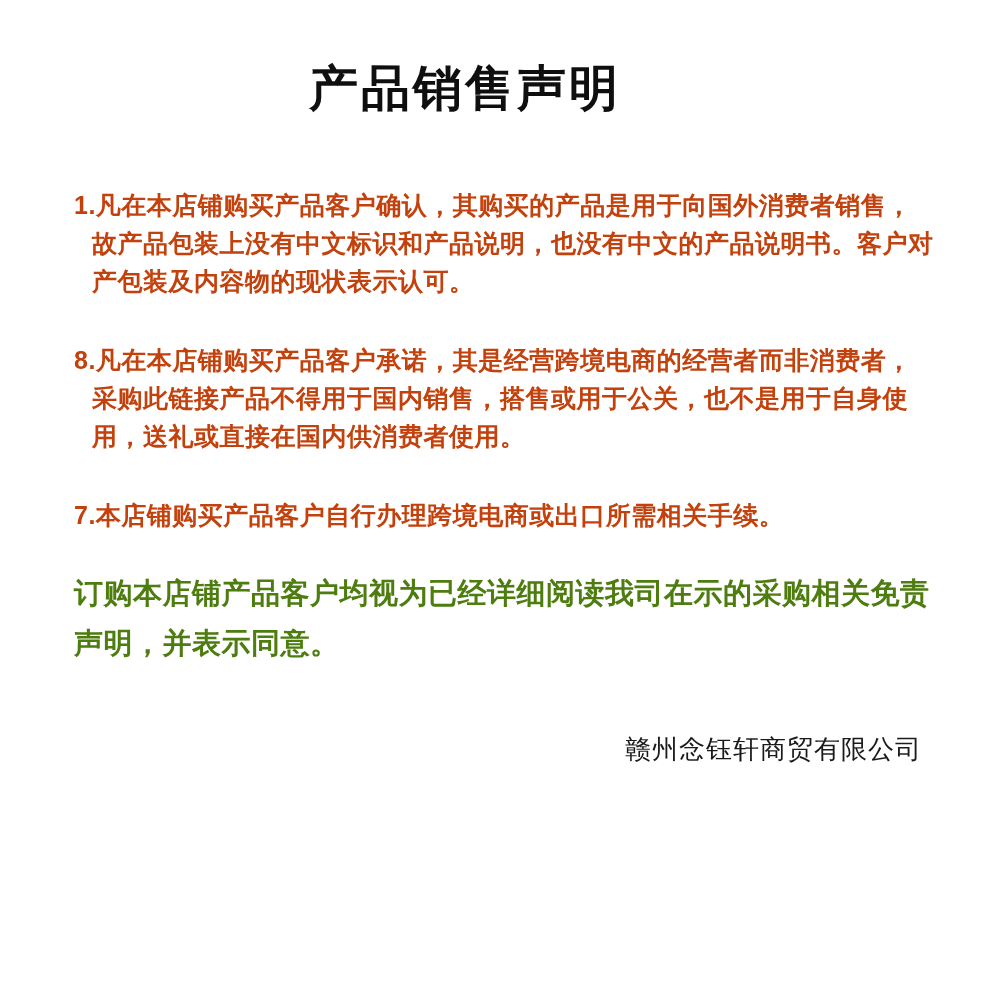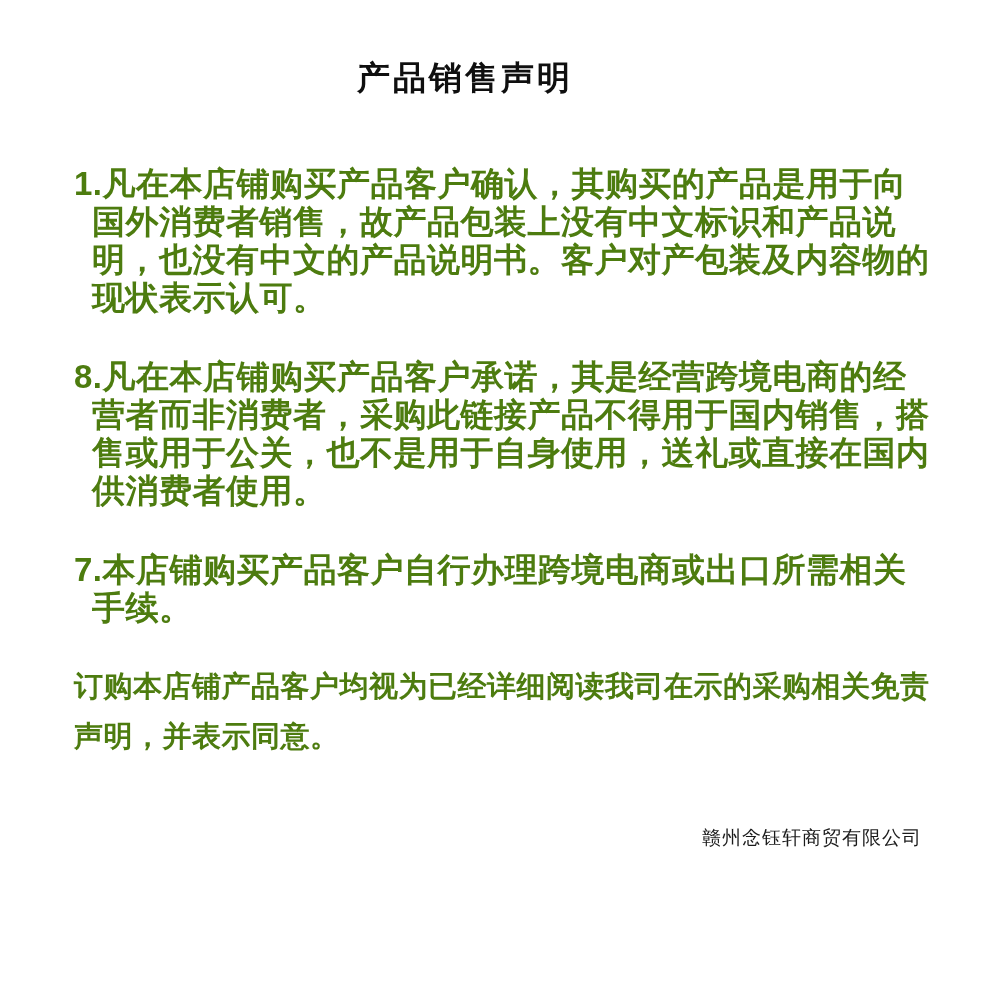--- a/index.html
+++ b/index.html
@@ -12,59 +12,59 @@
     position: relative;
     width: 1000px;
     height: 1000px;
     background: #ffffff;
     overflow: hidden;
   }
   .title {
     width: 930px;
     text-align: center;
     padding-top: 56px;
-    font-size: 33px;
+    font-size: 49px;
     font-weight: 700;
     letter-spacing: 3px;
     color: #0f0f0f;
   }
   .clauses {
     margin-top: 64px;
     padding-left: 74px;
     padding-right: 66px;
   }
   .clause {
-    font-size: 33px;
+    font-size: 25px;
     line-height: 38px;
     font-weight: 600;
     letter-spacing: 0.5px;
     padding-left: 18px;
     text-indent: -18px;
     margin-bottom: 41px;
-    color: #4d7c0f;
+    color: #c2410c;
   }
   .clause:last-child { margin-bottom: 0; }
   .closing {
     margin: 34px 64px 0 74px;
     font-size: 29px;
     line-height: 50px;
     font-weight: 700;
     letter-spacing: 0.5px;
     color: #4d7c0f;
   }
   .signature {
     margin-top: 64px;
     margin-left: auto;
     margin-right: 78px;
     width: -moz-fit-content;
     width: fit-content;
     text-align: center;
   }
   .company {
-    font-size: 19px;
+    font-size: 26px;
     font-weight: 500;
     letter-spacing: 1px;
     color: #1a1a1a;
   }
   .date {
     margin-top: 9px;
     font-size: 28px;
     font-weight: 400;
     letter-spacing: 1px;
     color: #1a1a1a;

